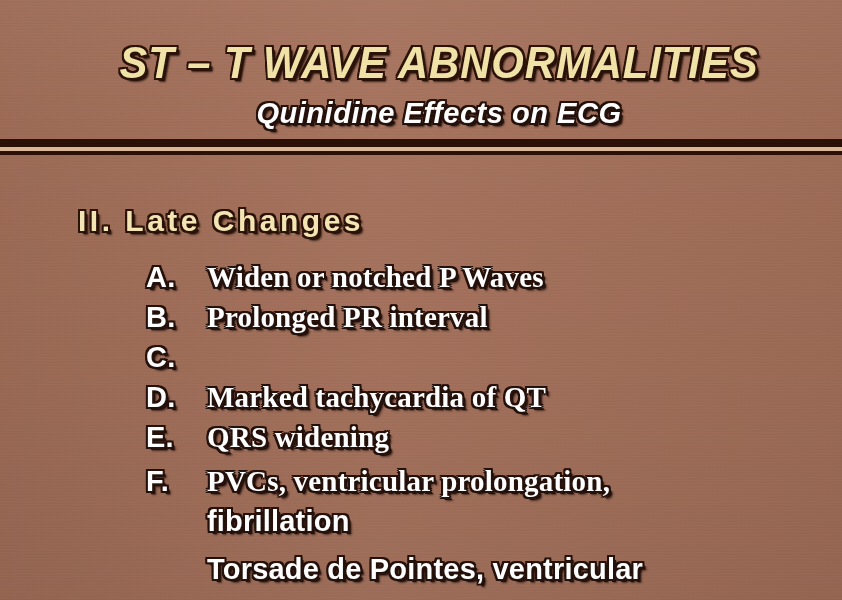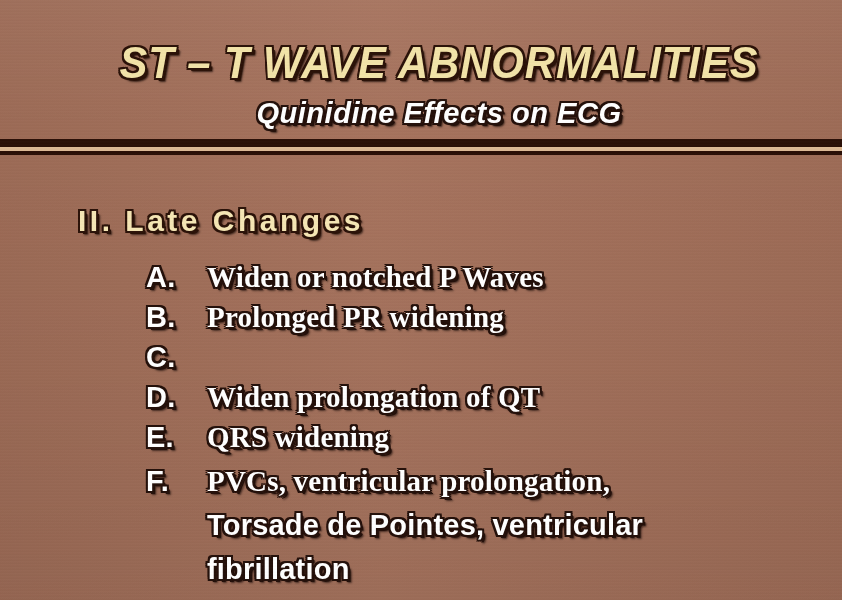--- a/index.html
+++ b/index.html
@@ -195,45 +195,45 @@
 
     <div id="item-list">
 
       <div class="item-row">
         <span class="item-letter">A.</span>
         <span class="item-text">Widen or notched P Waves</span>
       </div>
 
       <div class="item-row">
         <span class="item-letter">B.</span>
-        <span class="item-text">Prolonged PR widening</span>
+        <span class="item-text">Prolonged PR interval</span>
       </div>
 
       <div class="item-row">
         <span class="item-letter">C.</span>
       </div>
 
       <div class="item-row">
         <span class="item-letter">D.</span>
-        <span class="item-text">Widen prolongation of QT</span>
+        <span class="item-text">Marked tachycardia of QT</span>
       </div>
 
       <div class="item-row">
         <span class="item-letter">E.</span>
         <span class="item-text">QRS widening</span>
       </div>
 
       <div class="item-row gap-before">
         <span class="item-letter">F.</span>
         <span class="item-text">PVCs, ventricular prolongation,</span>
       </div>
 
+      <div class="cont-row">
+        <span class="cont-text">fibrillation</span>
+      </div>
+
       <div class="cont-row first-cont">
         <span class="cont-text">Torsade de Pointes, ventricular</span>
-      </div>
-
-      <div class="cont-row">
-        <span class="cont-text">fibrillation</span>
       </div>
 
     </div>
   </div>
 </div>
 
 </body></html>

